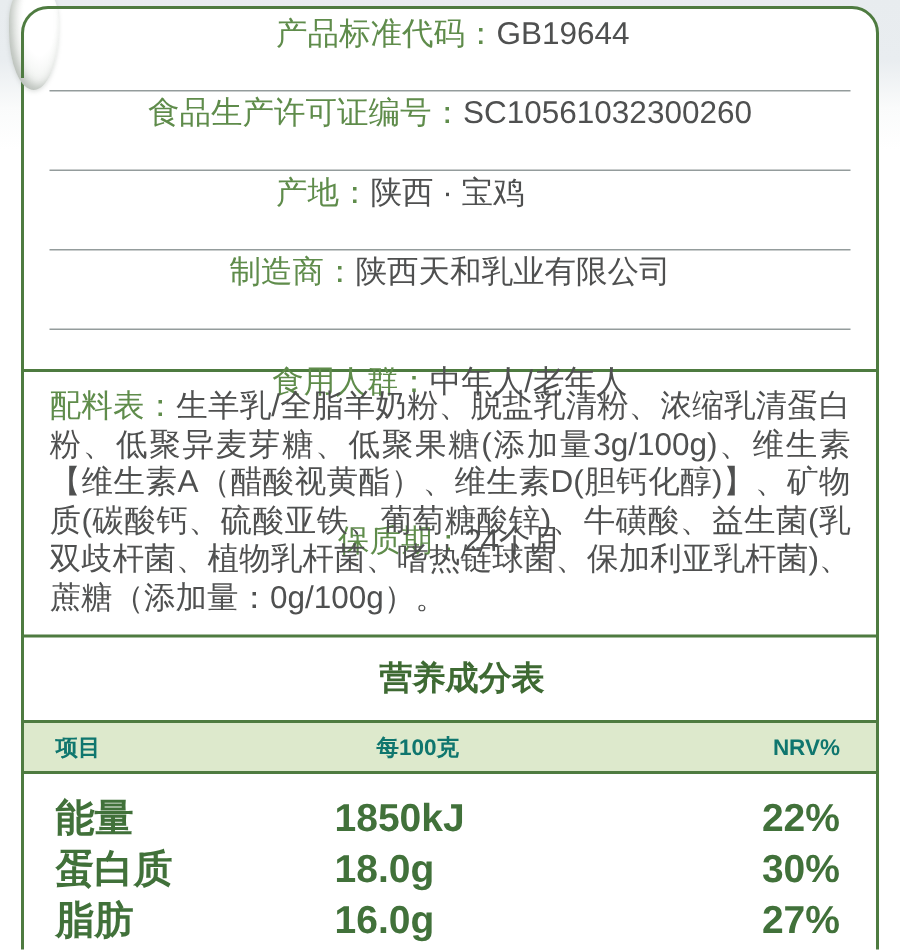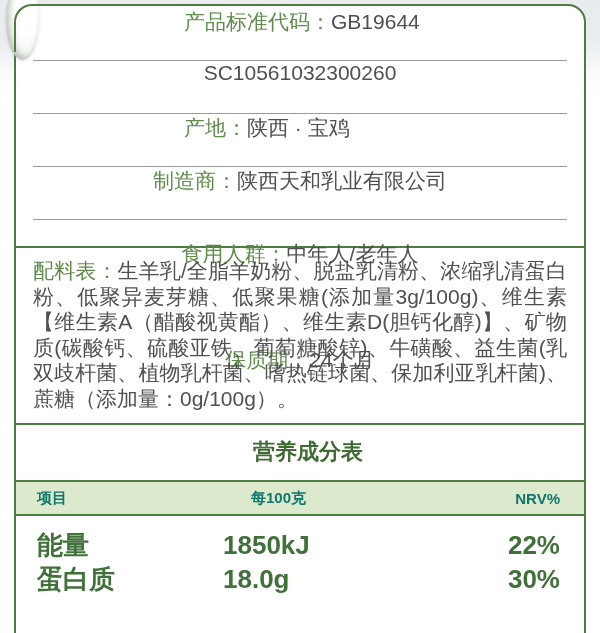--- a/index.html
+++ b/index.html
@@ -111,20 +111,21 @@
         <span class="lbl">产品标准代码：</span>
         <span class="val">GB19644</span>
       </div>
       <div class="pair">
         <span class="lbl">食用人群：</span>
         <span class="val">中年人/老年人</span>
       </div>
     </div>
     <div class="info-row">
       <div class="pair">
+        <span class="lbl">食品生产许可证编号：</span>
         <span class="val">SC10561032300260</span>
       </div>
     </div>
     <div class="info-row">
       <div class="pair pair-wide">
         <span class="lbl">产地：</span>
         <span class="val">陕西 · 宝鸡</span>
       </div>
       <div class="pair">
         <span class="lbl">保质期：</span>
@@ -154,20 +155,25 @@
         <span class="c1">能量</span>
         <span class="c2">1850kJ</span>
         <span class="c3">22%</span>
       </div>
       <div class="nut-row">
         <span class="c1">蛋白质</span>
         <span class="c2">18.0g</span>
         <span class="c3">30%</span>
       </div>
       <div class="nut-row">
+        <span class="c1">脂肪</span>
+        <span class="c2">16.0g</span>
+        <span class="c3">27%</span>
+      </div>
+      <div class="nut-row">
         
         
         
       </div>
     </div>
   </div>
 
 </div>
 
 <div class="corner-fix"></div>

